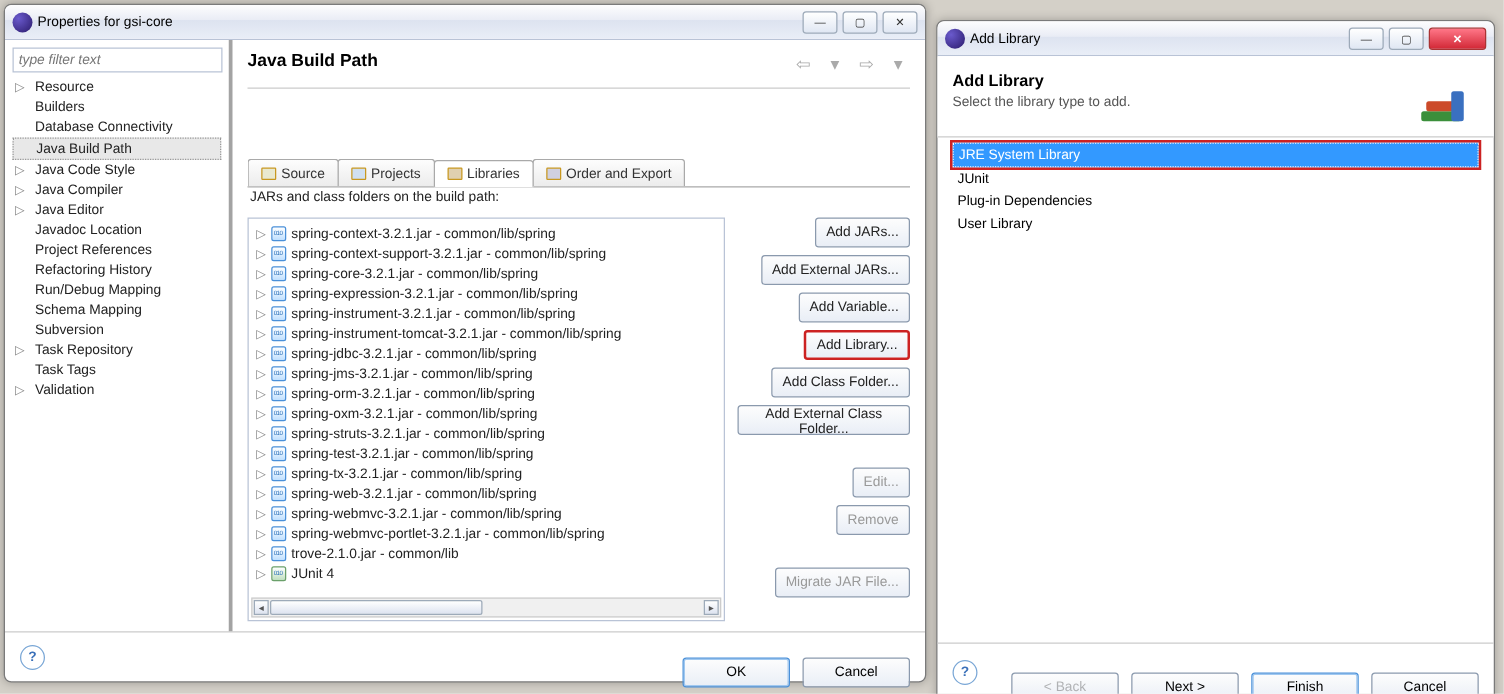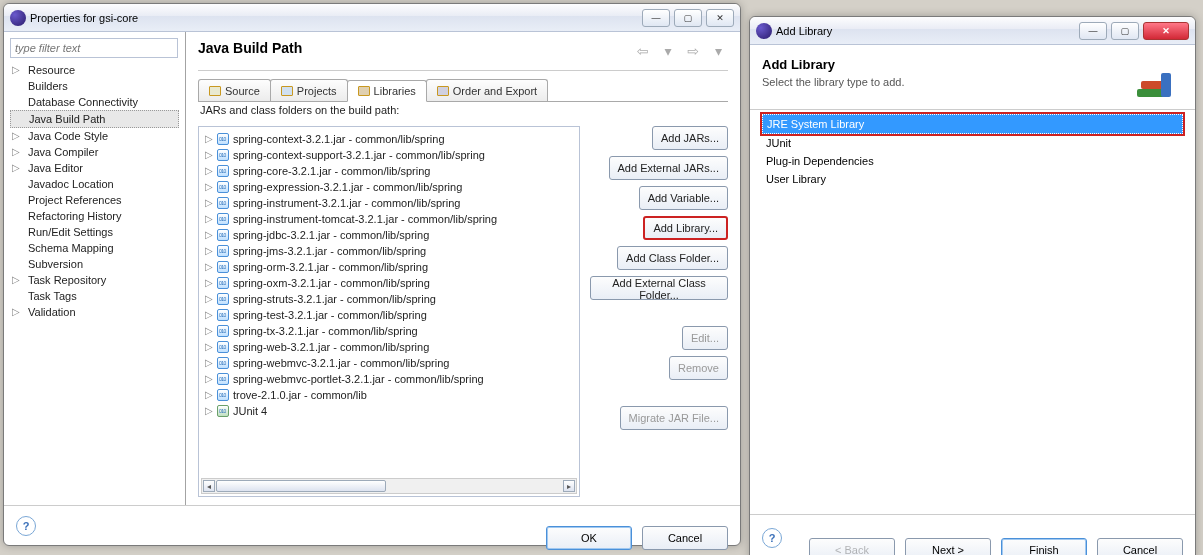--- a/index.html
+++ b/index.html
@@ -9,33 +9,33 @@
   .w1 { left: 3px; top: 3px; width: 738px; height: 543px; }
   .w2 { left: 749px; top: 16px; width: 447px; height: 545px; }
 
   .titlebar { height: 28px; display: flex; align-items: center; padding: 0 6px; background: linear-gradient(#fdfdfe,#e9ecf5 45%,#dde3f0 46%,#e9eef7); border-bottom: 1px solid #b9c3d6; border-radius: 6px 6px 0 0; }
   .titlebar .eclipse { width: 16px; height: 16px; margin-right: 4px; border-radius: 50%; background: radial-gradient(circle at 30% 30%,#6a5acd,#2a1a6a); }
   .tb-btns { margin-left: auto; display: flex; gap: 4px; }
   .tb-btn { width: 28px; height: 18px; border: 1px solid #9daab9; border-radius: 3px; background: linear-gradient(#fff,#e0e7f3); display:flex; align-items:center; justify-content:center; font-size:9px; color:#333;}
   .tb-close-red { background: linear-gradient(#f78,#d22836); border-color:#a33; color:#fff; font-weight:bold; width:46px;}
 
   .w1-body { display:flex; height: calc(100% - 28px - 40px); }
-  .sidebar { width: 182px; border-right:1px solid #a3a3a3; padding:6px; display:flex; flex-direction:column; }
+  .sidebar { width: 182px; border-right:3px solid #a3a3a3; padding:6px; display:flex; flex-direction:column; }
   .filter { width: 168px; margin-bottom:4px; }
   .filter input { width:100%; padding:3px 4px; border:1px solid #b9c3d6; color:#999; font-style:italic;}
   .tree-item { padding:2px 4px 2px 18px; position:relative; color:#222; white-space:nowrap; }
   .tree-item.exp::before { content:"▷"; position:absolute; left:2px; top:2px; color:#888; font-size:10px;}
   .tree-item.sel { background:#e8e8e8; border:1px dotted #999; }
 
   .main { flex:1; padding: 8px 12px; display:flex; flex-direction:column; }
   .main h2 { font-size:14px; font-weight:600; margin-bottom:6px; }
   .navarrows { margin-left:auto; font-size:14px; color:#aaa; letter-spacing:6px; }
   .headerrow { display:flex; align-items:center; border-bottom:1px solid #ccc; padding-bottom:8px; margin-bottom:8px; }
 
-  .tabs { display:flex; border-bottom:1px solid #a9a9a9; }
+  .tabs { display:flex; border-bottom:1px solid #a9a9a9;margin-top:48px; }
   .tab { padding:4px 10px; border:1px solid #a9a9a9; border-bottom:none; background:linear-gradient(#fdfdfd,#ececec); margin-right:-1px; border-radius:3px 3px 0 0; display:flex; align-items:center; gap:4px; color:#333;}
   .tab.active { background:#fff; border-bottom:1px solid #fff; position:relative; top:1px; font-weight:400;}
   .tab .ticon { width:12px; height:10px; background:#f0c040; border:1px solid #c89820; border-radius:1px; }
   .tab .ticon.src { background:#e9e9d0;}
   .tab .ticon.prj { background:#d0e0f0;}
   .tab .ticon.lib { background:#e0d0b0;}
   .tab .ticon.oe  { background:#d0d0e0;}
 
   .buildarea { display:flex; gap:10px; margin-top:6px; height: 390px;}
   .listpane { width:382px; border:1px solid #b9c3d6; background:#fff; padding:4px 0; overflow:auto; position:relative;}
@@ -99,21 +99,21 @@
           <div class="tree-item exp">Resource</div>
           <div class="tree-item">Builders</div>
           <div class="tree-item">Database Connectivity</div>
           <div class="tree-item sel">Java Build Path</div>
           <div class="tree-item exp">Java Code Style</div>
           <div class="tree-item exp">Java Compiler</div>
           <div class="tree-item exp">Java Editor</div>
           <div class="tree-item">Javadoc Location</div>
           <div class="tree-item">Project References</div>
           <div class="tree-item">Refactoring History</div>
-          <div class="tree-item">Run/Edit Settings</div>
+          <div class="tree-item">Run/Debug Mapping</div>
           <div class="tree-item">Schema Mapping</div>
           <div class="tree-item">Subversion</div>
           <div class="tree-item exp">Task Repository</div>
           <div class="tree-item">Task Tags</div>
           <div class="tree-item exp">Validation</div>
         </div>
     </div>
 
     <div class="main">
       <div class="headerrow">

